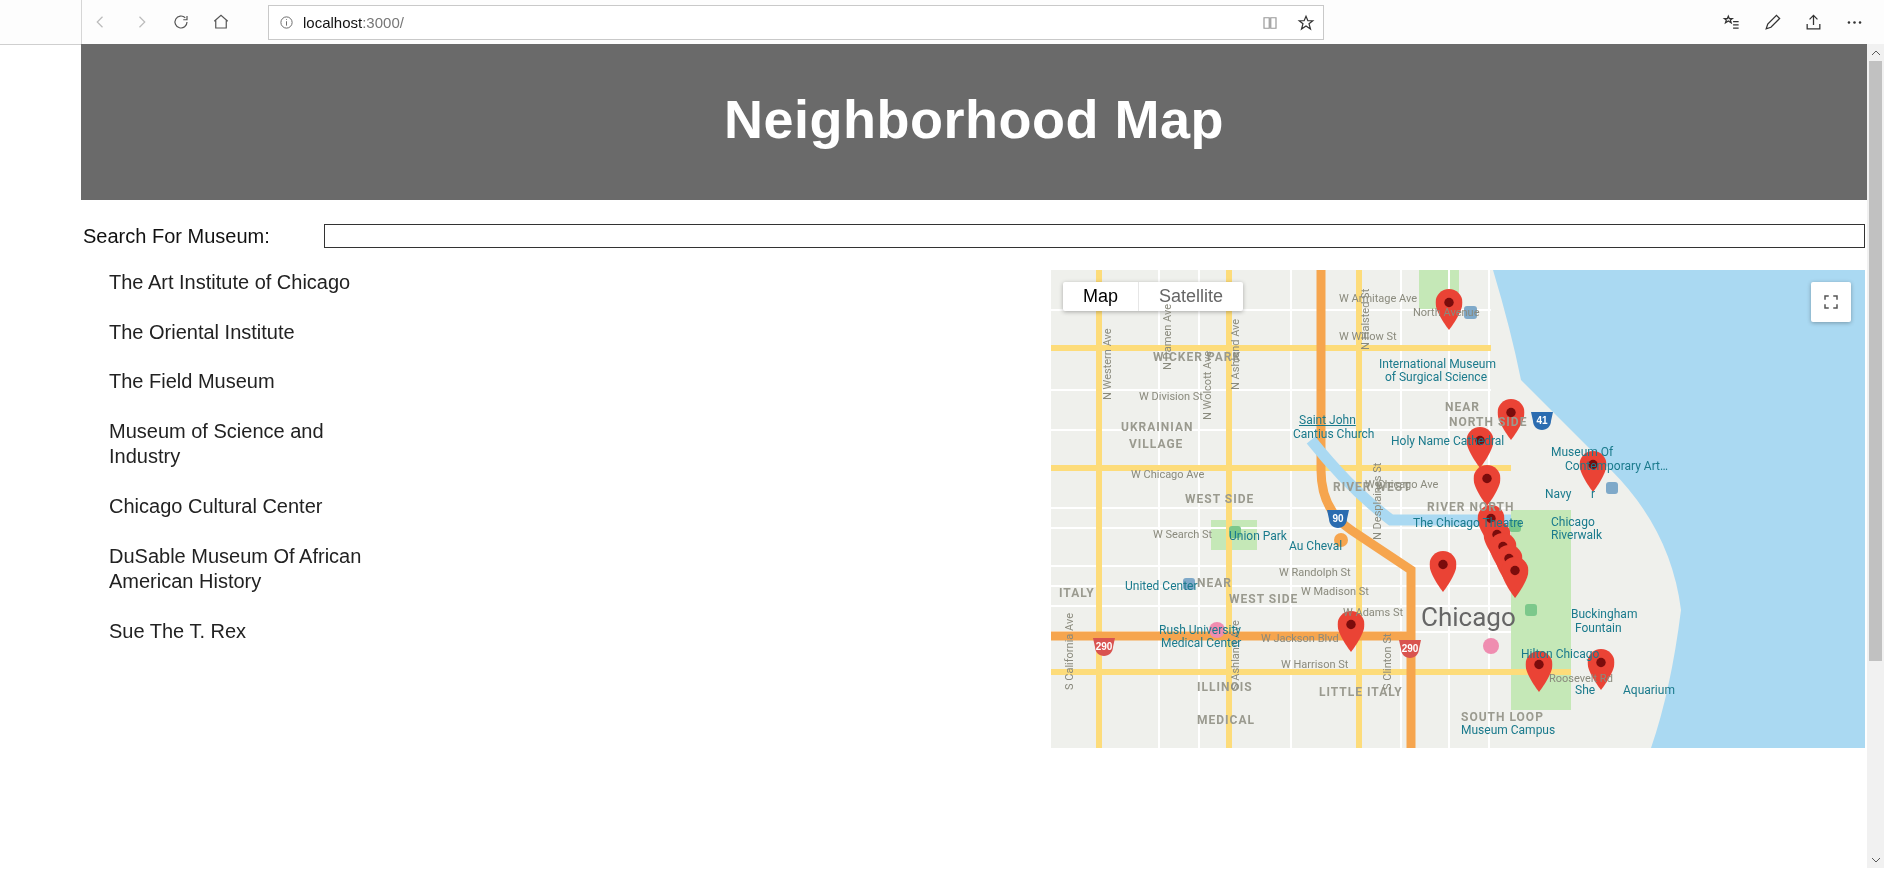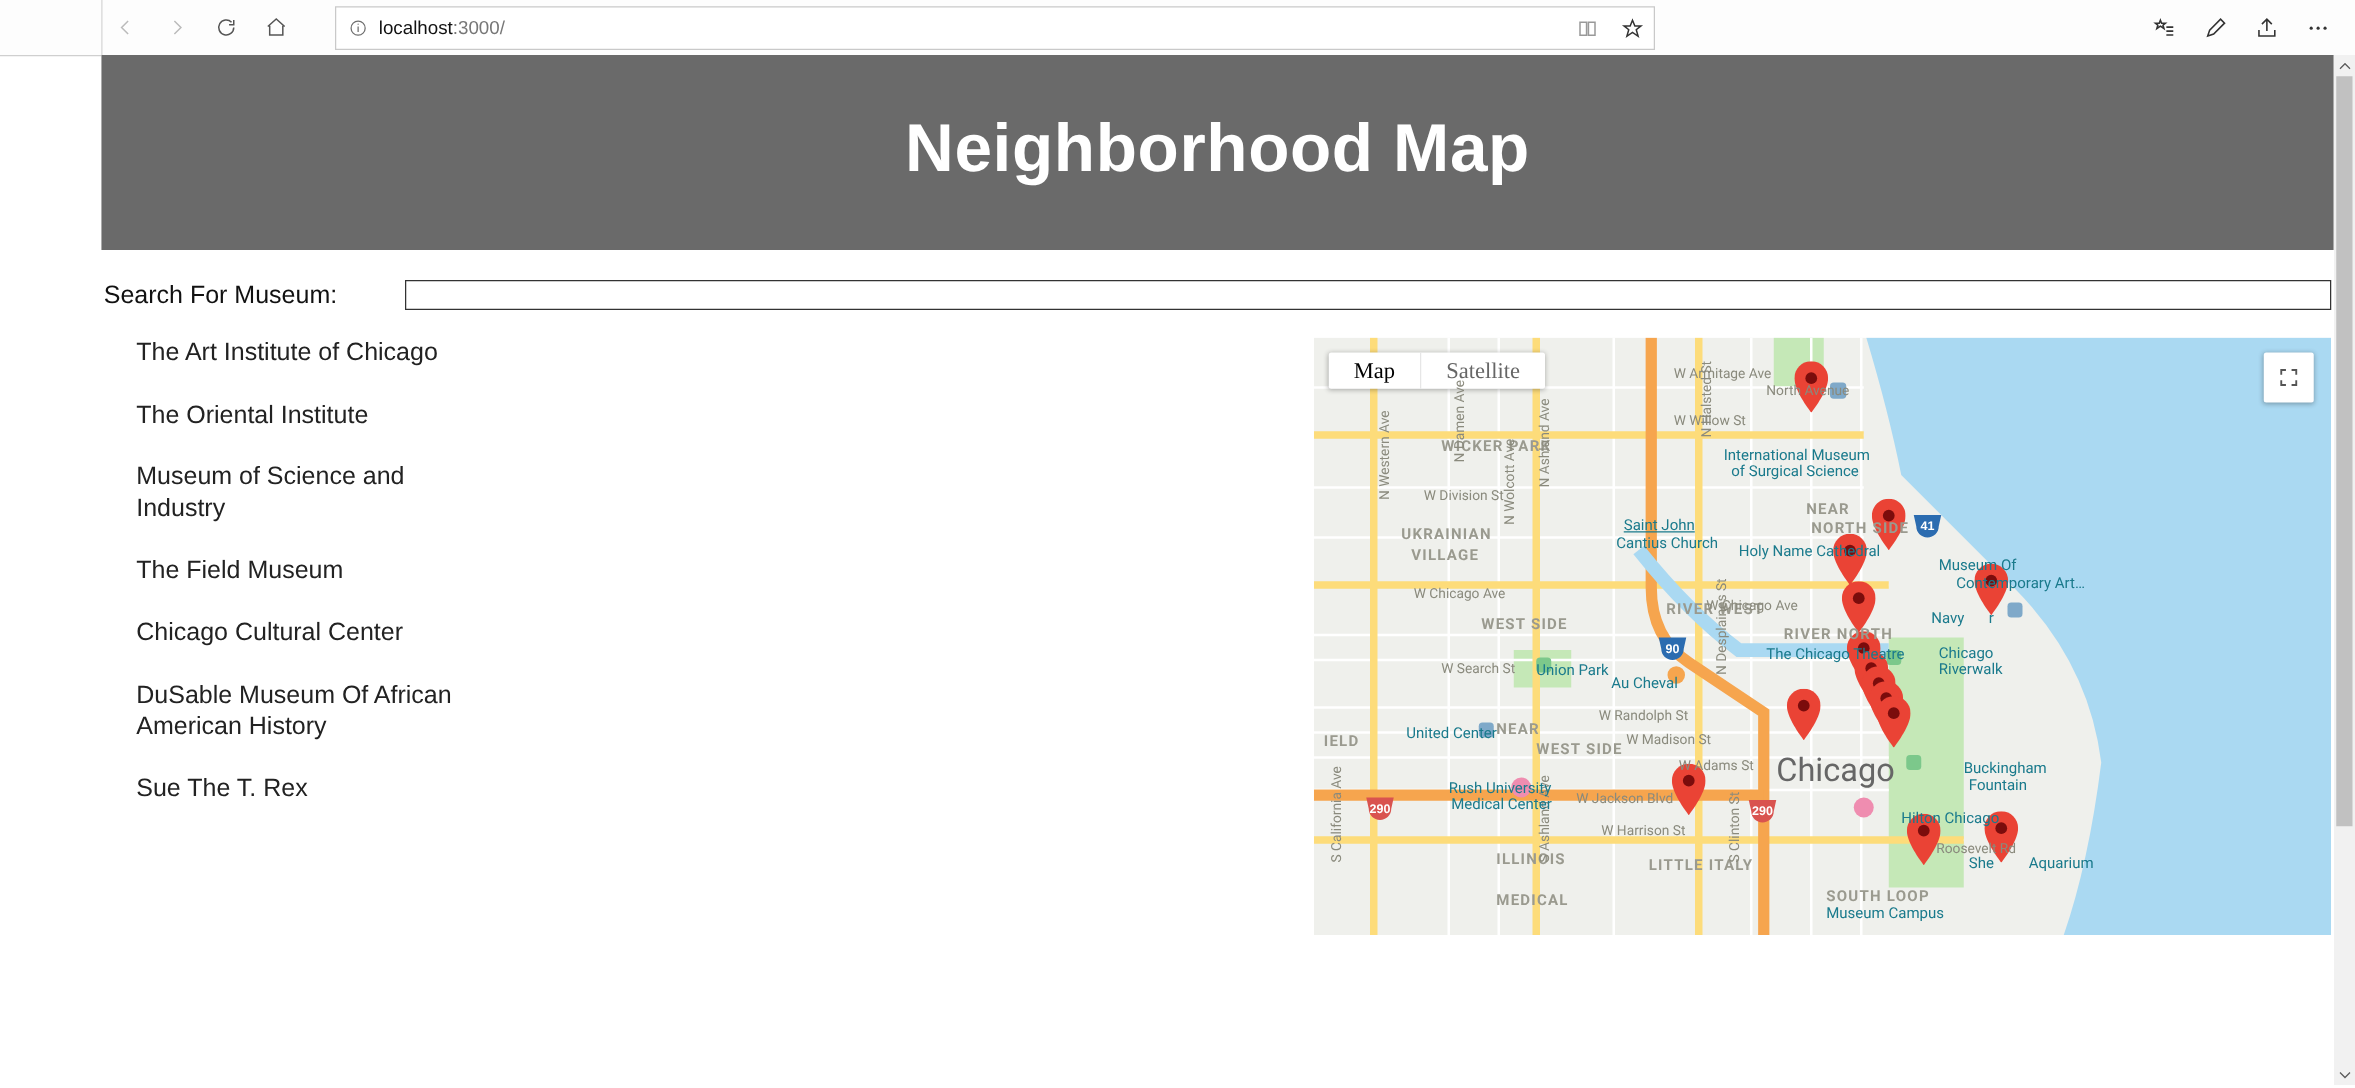--- a/index.html
+++ b/index.html
@@ -44,21 +44,21 @@
 .list-col .item{font-size:20px;color:#222;line-height:1.28;margin:0 0 24px 0;max-width:260px;}
 .list-col .item.tight{margin-bottom:0;}
 
 .map-col{flex:1;position:relative;margin-right:2px;}
 .map-frame{position:relative;width:814px;height:478px;margin-left:auto;overflow:hidden;}
 .map-bg{position:absolute;inset:0;}
 svg.map-svg{width:100%;height:100%;display:block;}
 
 
 .map-type{position:absolute;left:12px;top:12px;display:flex;background:#fff;border-radius:2px;box-shadow:0 1px 4px rgba(0,0,0,.3);}
-.map-type button{border:none;background:transparent;font-size:18px;padding:4px 20px;color:#666;cursor:pointer;font-family:Liberation Serif, serif;}
+.map-type button{border:none;background:transparent;font-size:18px;padding:4px 20px;color:#666;cursor:pointer;font-family:Liberation Sans, sans-serif;}
 .map-type button.active{color:#000;font-weight:500;}
 .map-type .div{width:1px;background:#e6e6e6;}
 .fullscreen-btn{position:absolute;right:14px;top:12px;width:40px;height:40px;background:#fff;border-radius:2px;box-shadow:0 1px 4px rgba(0,0,0,.3);display:flex;align-items:center;justify-content:center;}
 .fullscreen-btn svg{width:18px;height:18px;stroke:#555;stroke-width:2;fill:none;}
 
 
 .marker{position:absolute;width:27px;height:41px;transform:translate(-50%,-100%);}
 .marker svg{width:100%;height:100%;}
 
 
@@ -153,22 +153,22 @@
 
   <div class="search-row">
     <label>Search For Museum:</label>
     <input type="text" value="" style="">
   </div>
 
   <div class="content">
     <div class="list-col">
       <div class="item">The Art Institute of Chicago</div>
       <div class="item">The Oriental Institute</div>
+      <div class="item">The Field Museum</div>
       <div class="item">Museum of Science and Industry</div>
-      <div class="item">The Field Museum</div>
       <div class="item">Chicago Cultural Center</div>
       <div class="item">DuSable Museum Of African American History</div>
       <div class="item">Sue The T. Rex</div>
     </div>
 
     <div class="map-col">
       <div class="map-frame">
 
         <div class="map-bg">
 <svg class="map-svg" viewBox="0 0 814 478" preserveAspectRatio="none">
@@ -307,21 +307,21 @@
 
         <div id="labels-layer">
             <span class="maplabel area" style="left: 102px; top: 80px;">WICKER PARK</span>
             <span class="maplabel area" style="left: 70px; top: 150px;">UKRAINIAN</span>
             <span class="maplabel area" style="left: 78px; top: 167px;">VILLAGE</span>
             <span class="maplabel area" style="left: 134px; top: 222px;">WEST SIDE</span>
             <span class="maplabel area" style="left: 282px; top: 210px;">RIVER WEST</span>
             <span class="maplabel area" style="left: 376px; top: 230px;">RIVER NORTH</span>
             <span class="maplabel area" style="left: 394px; top: 130px;">NEAR</span>
             <span class="maplabel area" style="left: 398px; top: 145px;">NORTH SIDE</span>
-            <span class="maplabel area" style="left: 8px; top: 316px;">IELD</span>
+            <span class="maplabel area" style="left: 8px; top: 316px;">ITALY</span>
             <span class="maplabel area" style="left: 146px; top: 306px;">NEAR</span>
             <span class="maplabel area" style="left: 178px; top: 322px;">WEST SIDE</span>
             <span class="maplabel area" style="left: 146px; top: 410px;">ILLINOIS</span>
             <span class="maplabel area" style="left: 146px; top: 423px; margin-top: 20px;">MEDICAL</span>
             <span class="maplabel area" style="left: 268px; top: 415px;">LITTLE ITALY</span>
             <span class="maplabel area" style="left: 410px; top: 440px;">SOUTH LOOP</span>
             <span class="maplabel road" style="left: 288px; top: 22px;">W Armitage Ave</span>
             <span class="maplabel road" style="left: 362px; top: 36px;">North Avenue</span>
             <span class="maplabel road" style="left: 288px; top: 60px;">W Willow St</span>
             <span class="maplabel road" style="left: 88px; top: 120px;">W Division St</span>

